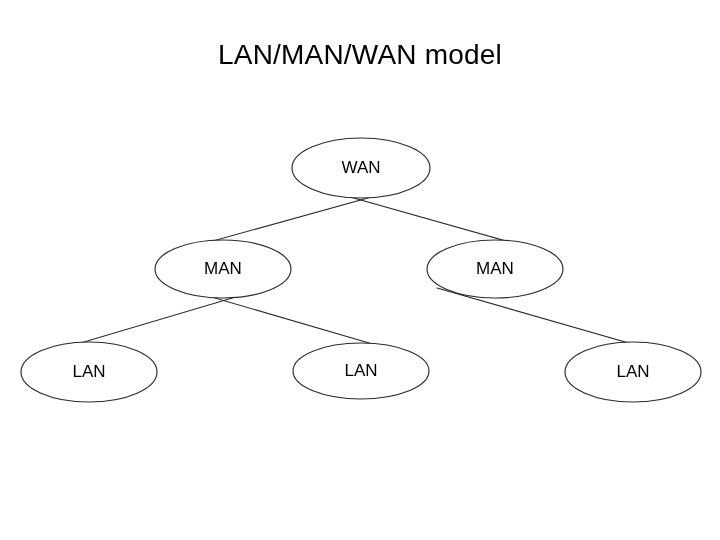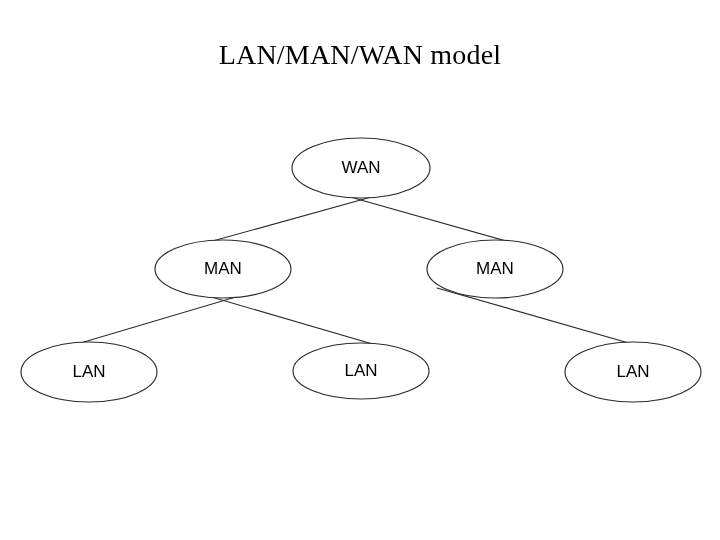--- a/index.html
+++ b/index.html
@@ -20,21 +20,21 @@
     width: 720px;
     height: 540px;
     background: #ffffff;
   }
   #slide-title {
     position: absolute;
     left: 0;
     top: 38px;
     width: 720px;
     text-align: center;
-    font-family: Liberation Serif, serif;
+    font-family: Liberation Sans, sans-serif;
     font-size: 28px;
     font-weight: 400;
     line-height: 34px;
     color: #000000;
     letter-spacing: 0.2px;
     white-space: nowrap;
   }
   #diagram-svg {
     position: absolute;
     left: 0;

